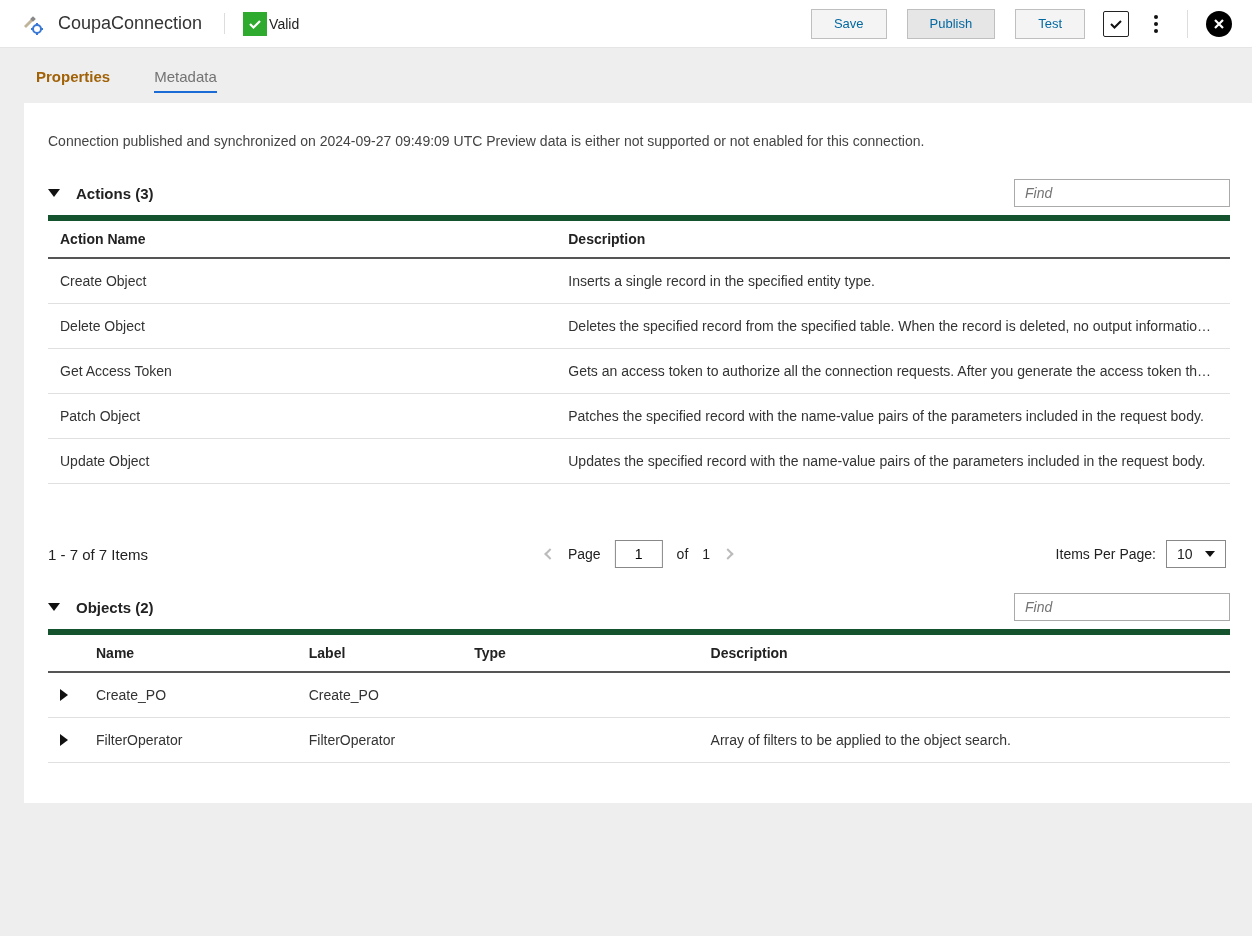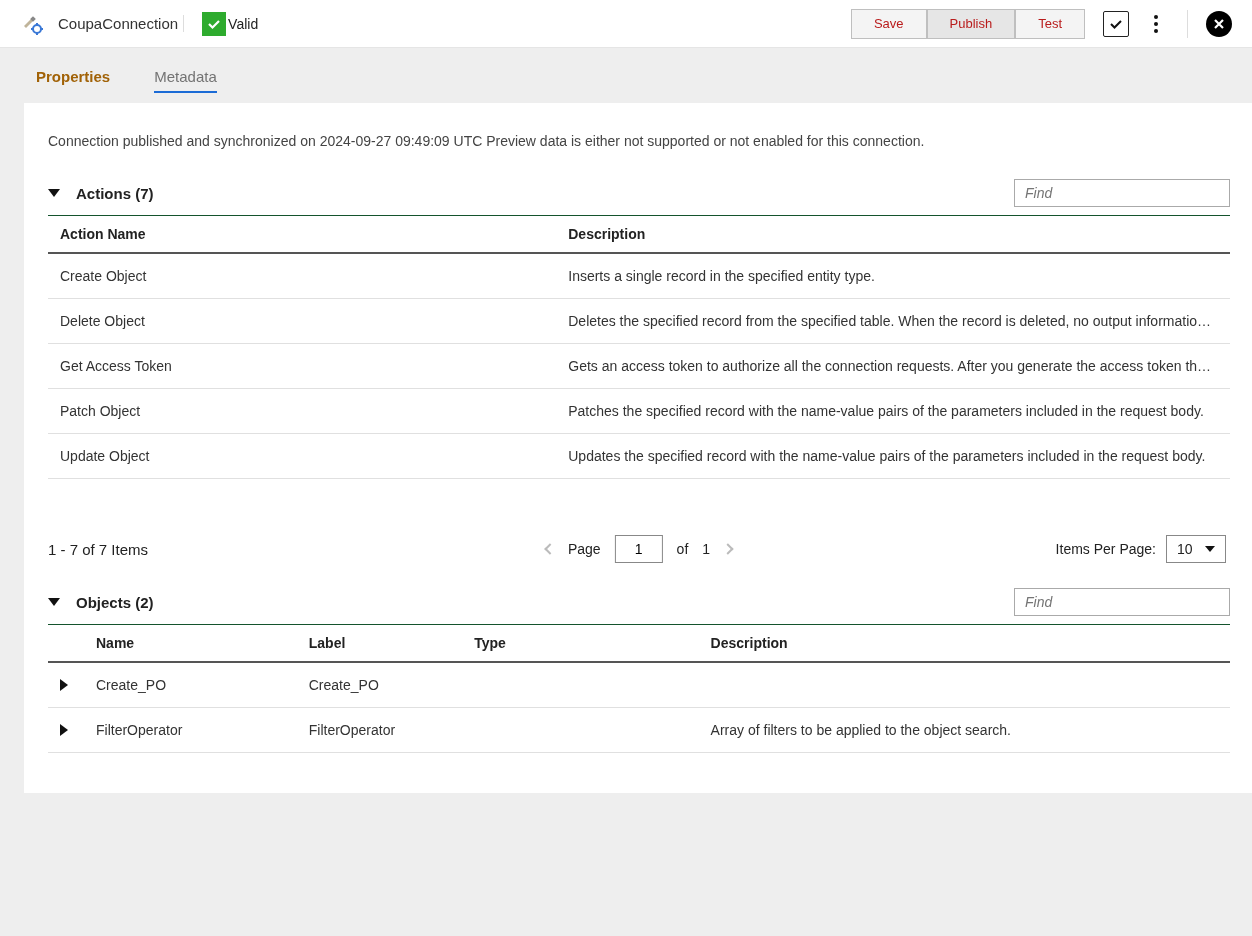--- a/index.html
+++ b/index.html
@@ -21,23 +21,23 @@
     align-items: center;
     padding: 0 20px;
     border-bottom: 1px solid #e5e5e5;
   }
   .conn-icon {
     width: 24px; height: 24px;
     display:flex; align-items:center; justify-content:center;
     margin-right: 14px;
   }
   .conn-title {
-    font-size: 15px;
+    font-size: 18px;
     color: #333;
-    padding-right: 5px;
+    padding-right: 22px;
     border-right: 1px solid #ddd;
     margin-right: 18px;
   }
   .valid-badge {
     display: flex;
     align-items: center;
     gap: 2px;
   }
   .valid-check {
     width: 24px; height: 24px;
@@ -45,23 +45,23 @@
     display: flex; align-items: center; justify-content: center;
     color: #fff;
   }
   .header-spacer { flex: 1; }
   .btn {
     height: 30px;
     padding: 0 22px;
     background: #f4f4f4;
     border: 1px solid #bfbfbf;
     font-size: 13px;
-    color: #b91c1c;
-    cursor: pointer;
-    margin-left: 0;
+    color: #0369a1;
+    cursor: pointer;
+    margin-left: 20px;
   }
   .btn.selected { background: #e6e6e6; }
   .icon-check-box {
     width: 26px; height: 26px;
     border: 1.5px solid #222;
     border-radius: 2px;
     display: flex; align-items: center; justify-content: center;
     margin-left: 18px;
     cursor: pointer;
   }
@@ -147,21 +147,21 @@
   
   table.data {
     width: 100%;
     border-collapse: collapse;
   }
   table.data th {
     text-align: left;
     font-weight: 700;
     font-size: 14px;
     padding: 10px 12px;
-    border-top: 1px solid #14532d;
+    border-top: 6px solid #14532d;
     border-bottom: 2px solid #555;
   }
   table.data td {
     padding: 14px 12px;
     border-bottom: 1px solid #e0e0e0;
     vertical-align: middle;
     color: #333;
     font-size: 14px;
     white-space: nowrap;
     overflow: hidden;
@@ -281,21 +281,21 @@
     <div class="tab active">Metadata</div>
   </div>
 
   <div class="panel">
     <div class="panel-inner">
 
       <div class="status-text">Connection published and synchronized on 2024-09-27 09:49:09 UTC Preview data is either not supported or not enabled for this connection.</div>
 
       <div class="section-head">
         <div class="caret"></div>
-        <div class="section-title">Actions (7)</div>
+        <div class="section-title">Actions (3)</div>
         <div class="right">
           <input class="find-input" placeholder="Find" style="">
         </div>
       </div>
 
       <table class="data">
         <thead>
           <tr>
             <th style="width:43%">Action Name</th>
             <th>Description</th>

